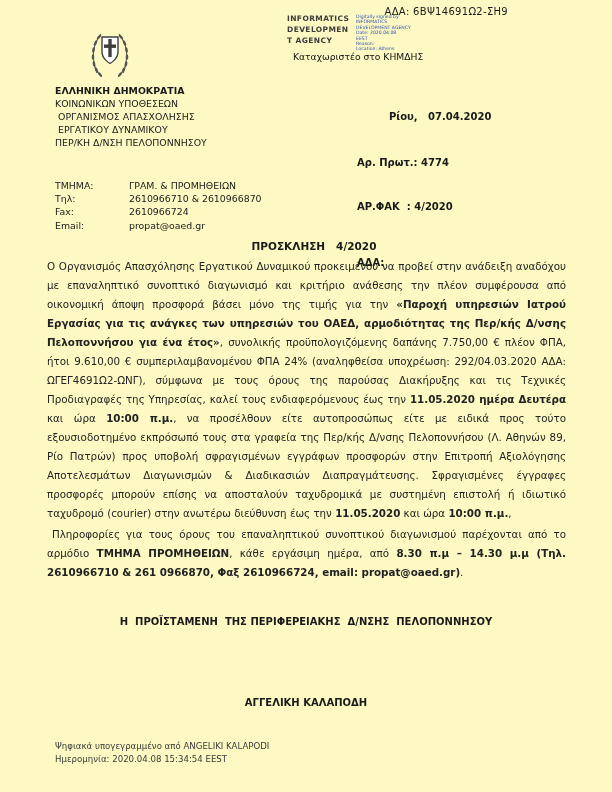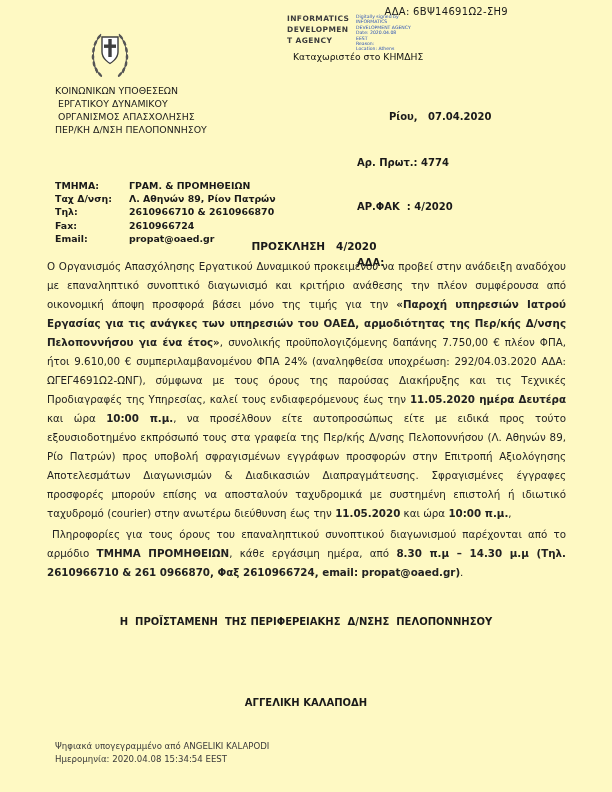--- a/index.html
+++ b/index.html
@@ -18,21 +18,21 @@
   .stamp-agency{font-size:7.5px;font-weight:bold;color:#3c3c3c;line-height:11px;letter-spacing:.4px;width:64px;}
   .stamp-sig{font-size:4.6px;color:#2d53b5;line-height:5.4px;padding-top:1px;white-space:nowrap;}
   .kimdis{position:absolute;left:293px;top:51px;font-size:9.2px;color:#111;}
   .agency{position:absolute;left:55px;top:84px;font-size:9.4px;line-height:13px;}
   .agency .b{font-weight:bold;}
   .agency .ind{padding-left:3px;}
   .meta{position:absolute;left:357px;top:84px;font-size:10px;font-weight:bold;line-height:13px;white-space:pre;}
   .meta .m1{margin-bottom:7px;padding-left:32px;}
   .meta .m2{margin-bottom:5px;}
   .meta .m3{margin-bottom:17px;}
-  .contact{position:absolute;left:55px;top:179px;font-size:9.4px;line-height:13.2px;font-weight:bold;}
+  .contact{position:absolute;left:55px;top:179px;font-size:9.4px;line-height:13.2px;}
   .clabel{display:inline-block;width:74px;}
   .title{position:absolute;top:240px;left:8px;width:100%;text-align:center;font-weight:bold;font-size:10.5px;white-space:pre;}
   .docbody{position:absolute;top:257px;left:47px;right:46px;font-size:10.3px;line-height:19px;text-align:justify;color:#222;}
   .docbody p{margin:0 0 2px 0;}
   .docbody p.p2{text-indent:5px;}
   .sig-heading{position:absolute;top:616px;left:0;width:100%;text-align:center;font-weight:bold;font-size:10px;white-space:pre;}
   .sig-name{position:absolute;top:697px;left:0;width:100%;text-align:center;font-weight:bold;font-size:10px;}
   .digital-note{position:absolute;left:55px;top:740px;font-size:8.6px;line-height:12.5px;color:#3a3a3a;}
 </style>
 </head>
@@ -79,39 +79,37 @@
       <div>Date: 2020.04.08</div>
       <div>EEST</div>
       <div>Reason:</div>
       <div>Location: Athens</div>
     </div>
   </div>
 
   <div class="kimdis">Καταχωριστέο στο ΚΗΜΔΗΣ</div>
 
   <div class="agency">
+    <div class="b">ΕΛΛΗΝΙΚΗ ΔΗΜΟΚΡΑΤΙΑ</div>
     <div>ΚΟΙΝΩΝΙΚΩΝ ΥΠΟΘΕΣΕΩΝ</div>
+    <div class="ind">ΟΡΓΑΝΙΣΜΟΣ ΑΠΑΣΧΟΛΗΣΗΣ</div>
     <div class="ind">ΕΡΓΑΤΙΚΟΥ ΔΥΝΑΜΙΚΟΥ</div>
-    <div class="ind">ΟΡΓΑΝΙΣΜΟΣ ΑΠΑΣΧΟΛΗΣΗΣ</div>
     <div>ΠΕΡ/ΚΗ Δ/ΝΣΗ ΠΕΛΟΠΟΝΝΗΣΟΥ</div>
   </div>
 
   <div class="meta">
     <div class="m1">Ρίου,   07.04.2020</div>
     <div class="m2">Αρ. Πρωτ.: 4774</div>
     <div class="m3">ΑΡ.ΦΑΚ  : 4/2020</div>
     <div>ΑΔΑ:</div>
   </div>
 
   <div class="contact">
     <div>
       <span class="clabel">ΤΜΗΜΑ:</span><span>ΓΡΑΜ. &amp; ΠΡΟΜΗΘΕΙΩΝ</span>
-    </div>
-    <div>
-      <span class="clabel">Ταχ Δ/νση:</span><span>Λ. Αθηνών 89, Ρίον Πατρών</span>
     </div>
     <div>
       <span class="clabel">Τηλ:</span><span>2610966710 &amp; 2610966870</span>
     </div>
     <div>
       <span class="clabel">Fax:</span><span>2610966724</span>
     </div>
     <div>
       <span class="clabel">Email:</span><span>propat@oaed.gr</span>
     </div>

